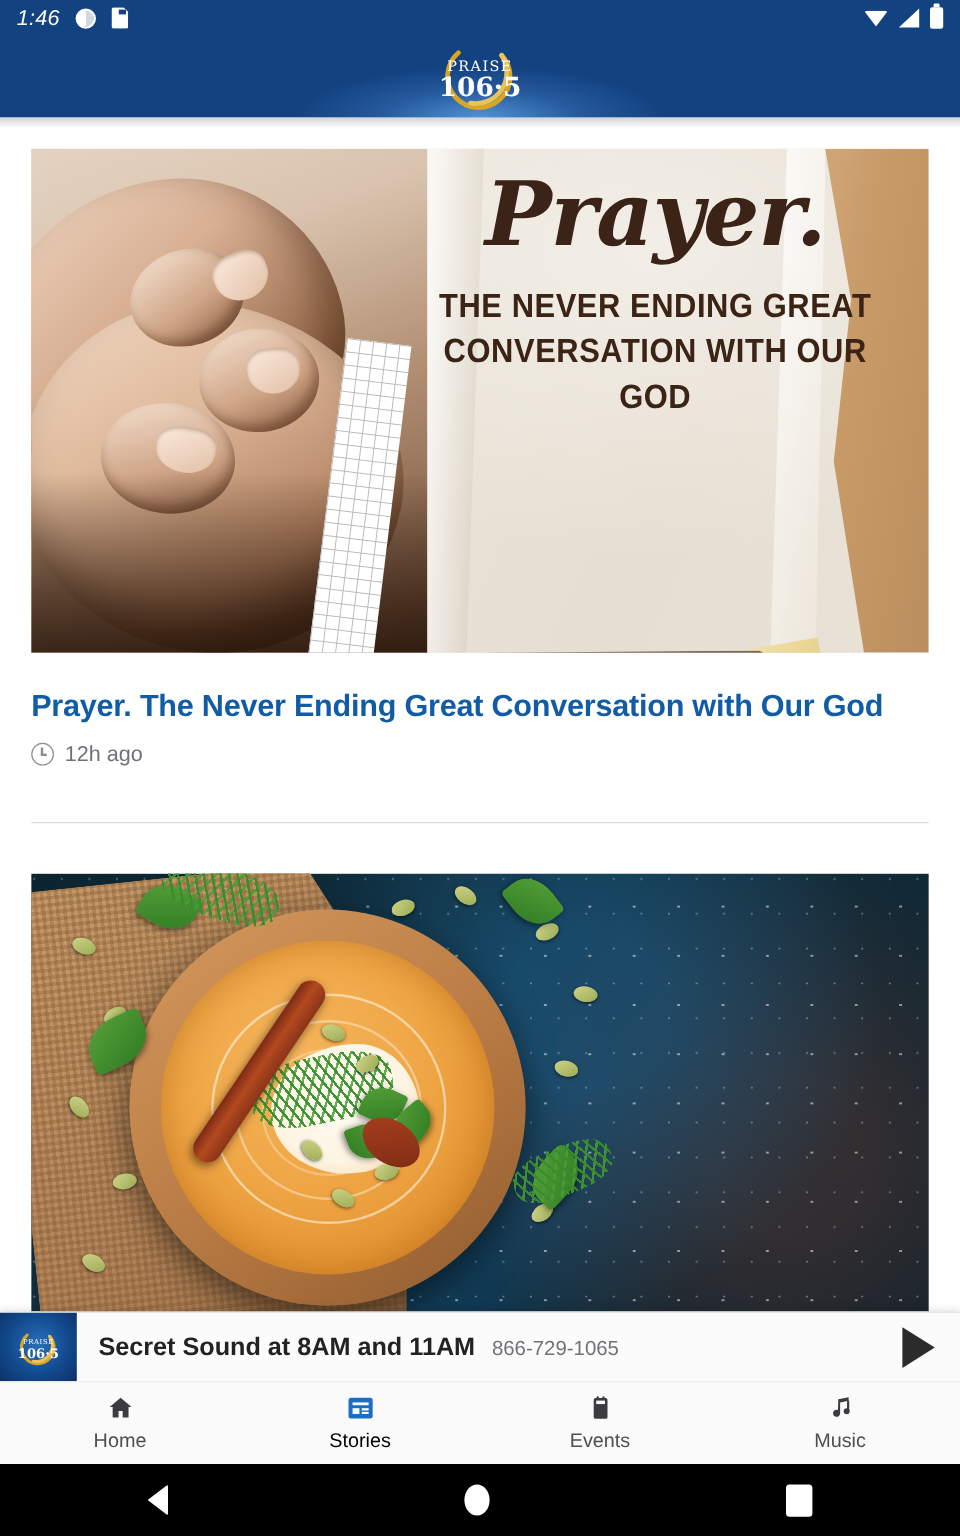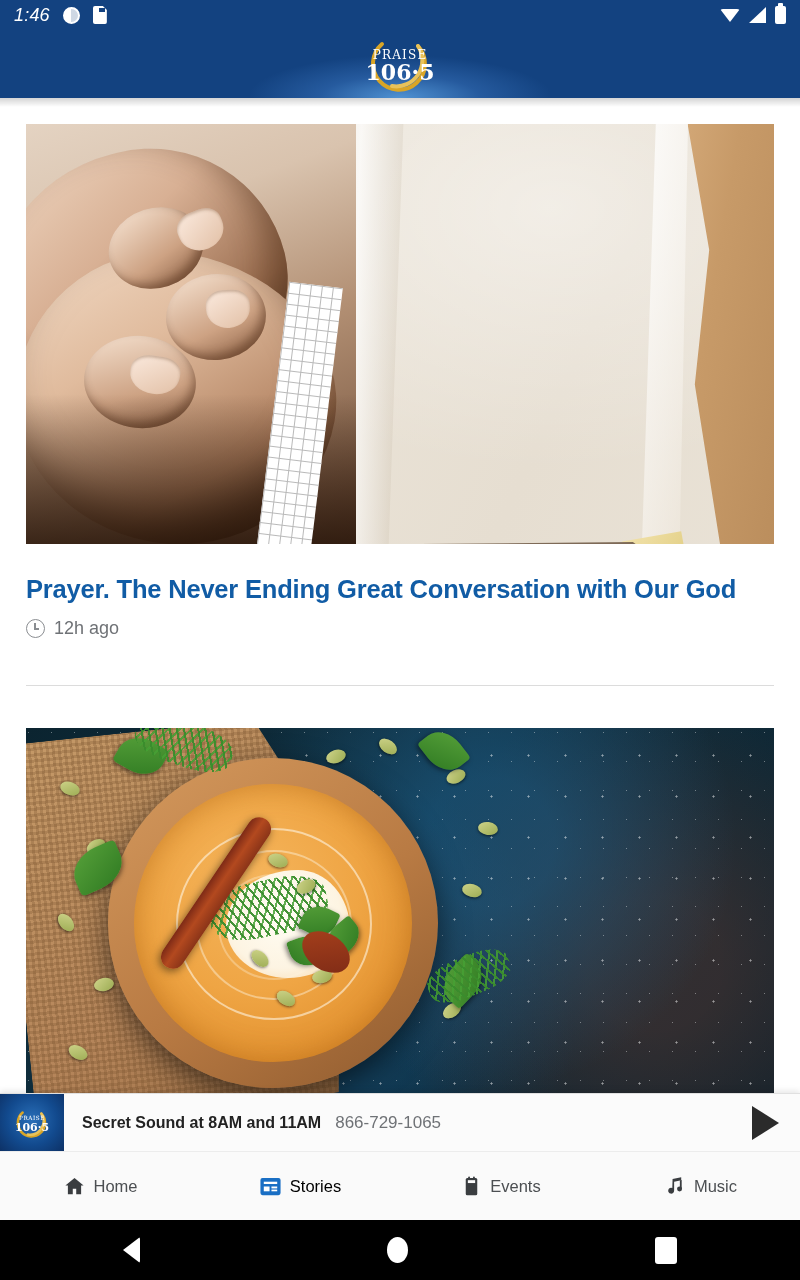--- a/index.html
+++ b/index.html
@@ -192,31 +192,31 @@
     border-radius:40%; }
 
   
   .player{ position:absolute; top:1093px; left:0; width:800px; height:58px;
     background:#fbfbfb; display:flex; align-items:center;
     border-top:1px solid #e0e0e0; box-shadow:0 -2px 6px rgba(0,0,0,.10); }
   .player-thumb{ width:64px; height:58px; flex:0 0 auto;
     background:radial-gradient(circle at 50% 45%, #2a6fb8 0%, #124a8e 55%, #0d3064 100%);
     display:flex; align-items:center; justify-content:center; }
   .player-text{ display:flex; align-items:baseline; gap:14px; padding-left:18px; flex:1 1 auto; }
-  .p-title{ font-size:16px; font-weight:bold; color:#222; }
+  .p-title{ font-size:21px; font-weight:bold; color:#222; }
   .p-sub{ font-size:17px; color:#6f7276; }
   .play-btn{ width:70px; height:58px; flex:0 0 auto;
     display:flex; align-items:center; justify-content:center; }
   .play-tri{ width:0; height:0; border-top:17px solid transparent;
     border-bottom:17px solid transparent; border-left:27px solid #2b2b2b; }
 
   
   .bottomnav{ position:absolute; top:1151px; left:0; width:800px; height:69px;
     background:#fafafa; display:flex; border-top:1px solid #ececec; }
-  .nav-item{ flex:1 1 0; display:flex; flex-direction:row;
+  .nav-item{ flex:1 1 0; display:flex; flex-direction:column;
     align-items:center; justify-content:center; gap:7px; }
   .nav-label{ font-size:16.5px; color:#4c4f52; }
   .nav-item.active .nav-label{ color:#000000; }
   .nav-ico{ width:24px; height:24px; display:flex; align-items:center; justify-content:center; }
   .nav-ico svg{ display:block; }
 
   
   .sysnav{ position:absolute; top:1220px; left:0; width:800px; height:60px;
     background:#000; display:flex; align-items:center; justify-content:space-around; }
   .sys-back{ width:0; height:0; border-top:13px solid transparent;
@@ -270,20 +270,25 @@
           <div class="knuckle k2"></div>
           <div class="knuckle k3"></div>
           <div class="nail n1"></div>
           <div class="nail n2"></div>
           <div class="nail n3"></div>
           <div class="hands-shadow"></div>
         </div>
 
         <div class="gridstrip"></div>
 
+        <div class="hero-text">
+          <div class="script">Prayer.</div>
+          <div class="head-line" style="margin-top:20px;">THE NEVER ENDING GREAT</div>
+          <div class="head-line">CONVERSATION WITH OUR GOD</div>
+        </div>
 
         <div class="byband">
           <div class="tape"></div>
           <div class="band"></div>
           <div class="band" style="background:transparent;">
             
           </div>
         </div>
       </div>
 

